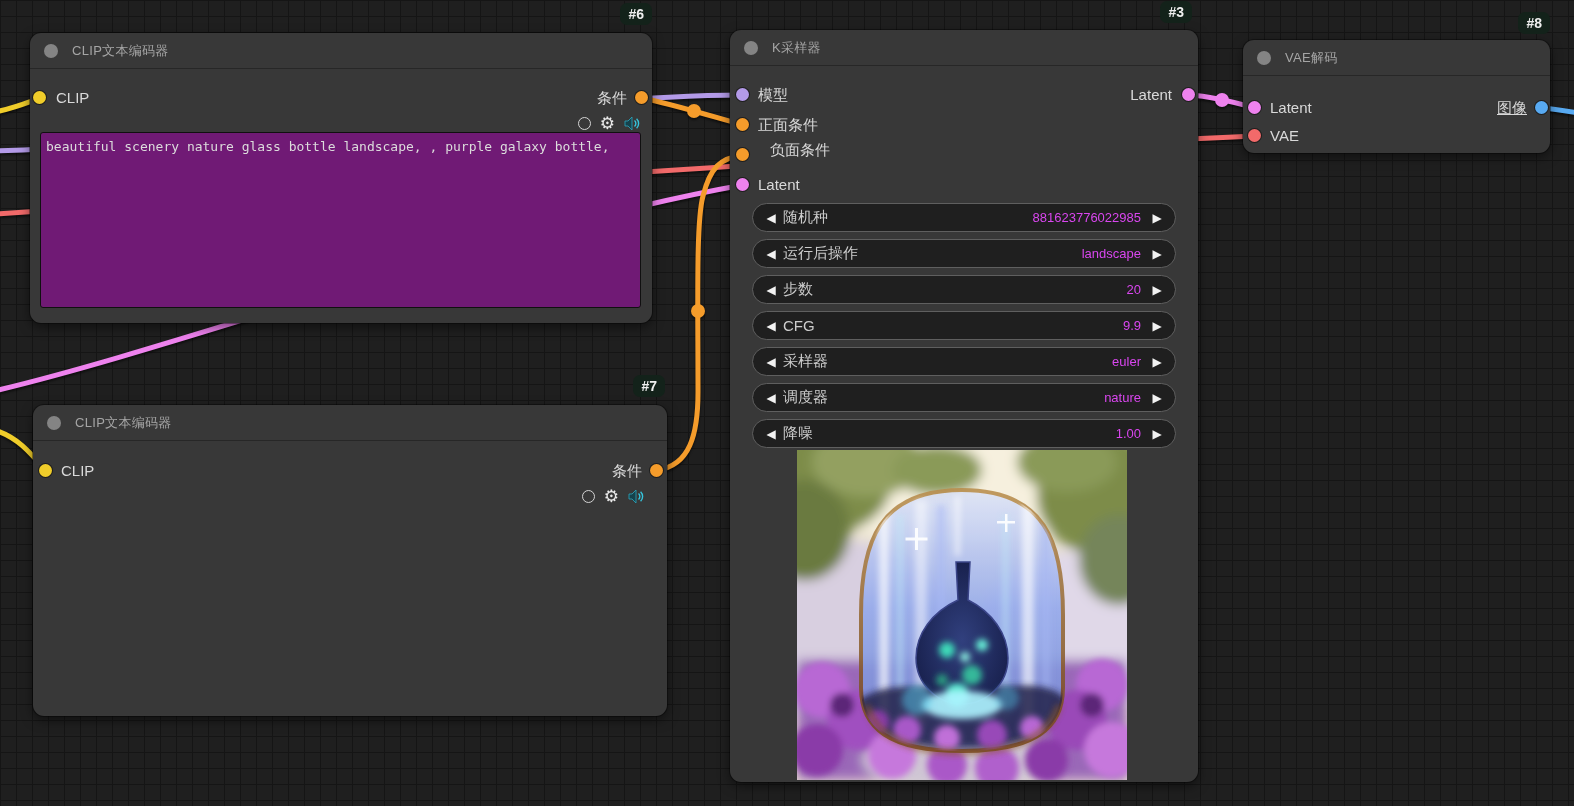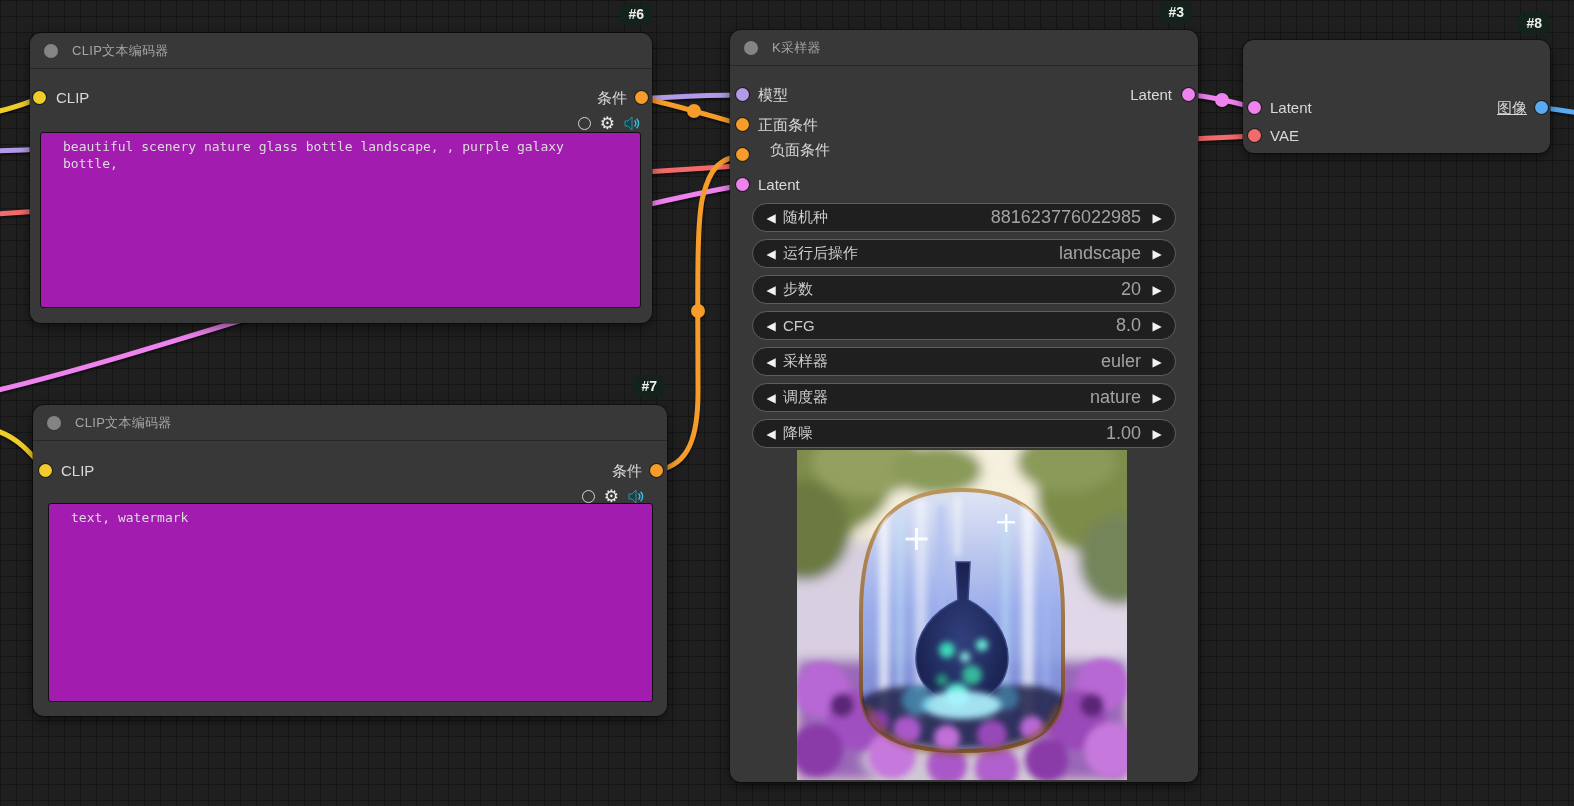--- a/index.html
+++ b/index.html
@@ -30,31 +30,31 @@
   }
   .collapse-dot{width:14px;height:14px;border-radius:50%;background:#848484;margin-right:14px;flex:none;}
   .title{font-size:13px;color:#a5a5a5;letter-spacing:.3px;white-space:nowrap;}
   .dot{position:absolute;width:13px;height:13px;border-radius:50%;box-shadow:0 0 0 1px rgba(10,10,10,.55);}
   .slot-label{position:absolute;font-size:15px;color:#d9d9d9;line-height:20px;white-space:nowrap;}
   .out-label{text-align:right;}
   .icon-row{position:absolute;display:flex;align-items:center;gap:9px;height:18px;}
   .circle-icon{width:13px;height:13px;border:1.6px solid #d4d4d4;border-radius:50%;}
   .gear-icon{color:#e9e9e9;font-size:17px;line-height:17px;font-family:"DejaVu Sans",sans-serif;}
   .prompt{
-    position:absolute;background:#a21caf;border:1px solid #101010;border-radius:3px;
+    position:absolute;background:#701a75;border:1px solid #101010;border-radius:3px;
     color:#dcdcdc;font-family:"DejaVu Sans Mono","Liberation Mono",monospace;
-    font-size:13px;line-height:17px;padding:5px 22px;overflow:hidden;white-space:pre-wrap;
+    font-size:13px;line-height:17px;padding:5px 5px;overflow:hidden;white-space:pre-wrap;
   }
   .widget{
     position:absolute;height:29px;background:#1f1f1f;border:1px solid #5f5f5f;
     border-radius:15px;display:flex;align-items:center;padding:0 10px;
   }
   .w-arrow{color:#f2f2f2;font-size:12px;flex:none;width:16px;text-align:center;cursor:pointer;}
   .w-label{color:#cccccc;font-size:15px;margin-left:4px;white-space:nowrap;}
-  .w-value{color:#a3a3a3;font-size:18px;margin-left:auto;margin-right:8px;white-space:nowrap;}
+  .w-value{color:#d946ef;font-size:13px;margin-left:auto;margin-right:8px;white-space:nowrap;}
   .preview{position:absolute;display:block;}
 </style>
 </head>
 <body>
 
 <div id="canvas">
 
   <svg class="wire-layer" width="1574" height="806">
     <path class="wire" d="M -6,112 C 12,109 26,103 40,98" stroke="#f0cd2a"></path>
     <path class="wire" d="M -6,430 C 16,436 30,452 46,471" stroke="#f0cd2a"></path>
@@ -104,21 +104,20 @@
     <span class="dot" style="left: 617px; top: 59px; background: rgb(245, 156, 43);"></span>
     <div class="icon-row" style="top:82px;right:22px;">
       <span class="circle-icon"></span>
       <span class="gear-icon">⚙</span>
       <svg width="17" height="15" viewBox="0 0 17 15">
         <path d="M1,5 h3 l4,-4 v13 l-4,-4 h-3 z" fill="#16424c" stroke="#2aa8c0" stroke-width="0.8"></path>
         <path d="M10.5,4.5 a4,4 0 0 1 0,6" stroke="#35c4dc" fill="none" stroke-width="1.4"></path>
         <path d="M12.6,2.8 a6.5,6.5 0 0 1 0,9.4" stroke="#35c4dc" fill="none" stroke-width="1.4"></path>
       </svg>
     </div>
-    <div class="prompt" style="left:15px;top:98px;width:605px;height:199px;">text, watermark</div>
   </div>
 
   <div class="node" style="left:730px;top:30px;width:468px;height:752px">
     <div class="badge" style="top:-29px;right:6px;">#3</div>
     <div class="header">
       <span class="collapse-dot"></span>
       <span class="title">K采样器</span>
     </div>
 
     <span class="dot" style="left: 6px; top: 58px; background: rgb(179, 154, 232);"></span>
@@ -147,21 +146,21 @@
     </div>
     <div class="widget" style="left:22px;top:245px;width:424px;">
       <span class="w-arrow">◀</span>
       <span class="w-label">步数</span>
       <span class="w-value">20</span>
       <span class="w-arrow">▶</span>
     </div>
     <div class="widget" style="left:22px;top:281px;width:424px;">
       <span class="w-arrow">◀</span>
       <span class="w-label">CFG</span>
-      <span class="w-value">8.0</span>
+      <span class="w-value">9.9</span>
       <span class="w-arrow">▶</span>
     </div>
     <div class="widget" style="left:22px;top:317px;width:424px;">
       <span class="w-arrow">◀</span>
       <span class="w-label">采样器</span>
       <span class="w-value">euler</span>
       <span class="w-arrow">▶</span>
     </div>
     <div class="widget" style="left:22px;top:353px;width:424px;">
       <span class="w-arrow">◀</span>
@@ -266,20 +265,24 @@
         <rect x="118" y="78" width="3" height="22"></rect>
           <rect x="108.5" y="87.5" width="22" height="3"></rect>
         <rect x="208" y="64" width="2.5" height="18"></rect>
           <rect x="200" y="71" width="18" height="2.5"></rect>
       </g>
     </svg>
   </div>
 
   <div class="node" style="left:1243px;top:40px;width:307px;height:113px">
     <div class="badge" style="top:-28px;right:0;">#8</div>
+    <div class="header">
+      <span class="collapse-dot"></span>
+      <span class="title">VAE解码</span>
+    </div>
     <span class="dot" style="left: 5px; top: 61px; background: rgb(238, 130, 238);"></span>
     <span class="slot-label" style="left:27px;top:58px;">Latent</span>
     <span class="dot" style="left: 5px; top: 89px; background: rgb(242, 106, 106);"></span>
     <span class="slot-label" style="left:27px;top:86px;">VAE</span>
     <span class="slot-label out-label" style="right:23px;top:58px;text-decoration:underline;">图像</span>
     <span class="dot" style="left: 292px; top: 61px; background: rgb(88, 170, 242);"></span>
   </div>
 
 </div>
 

